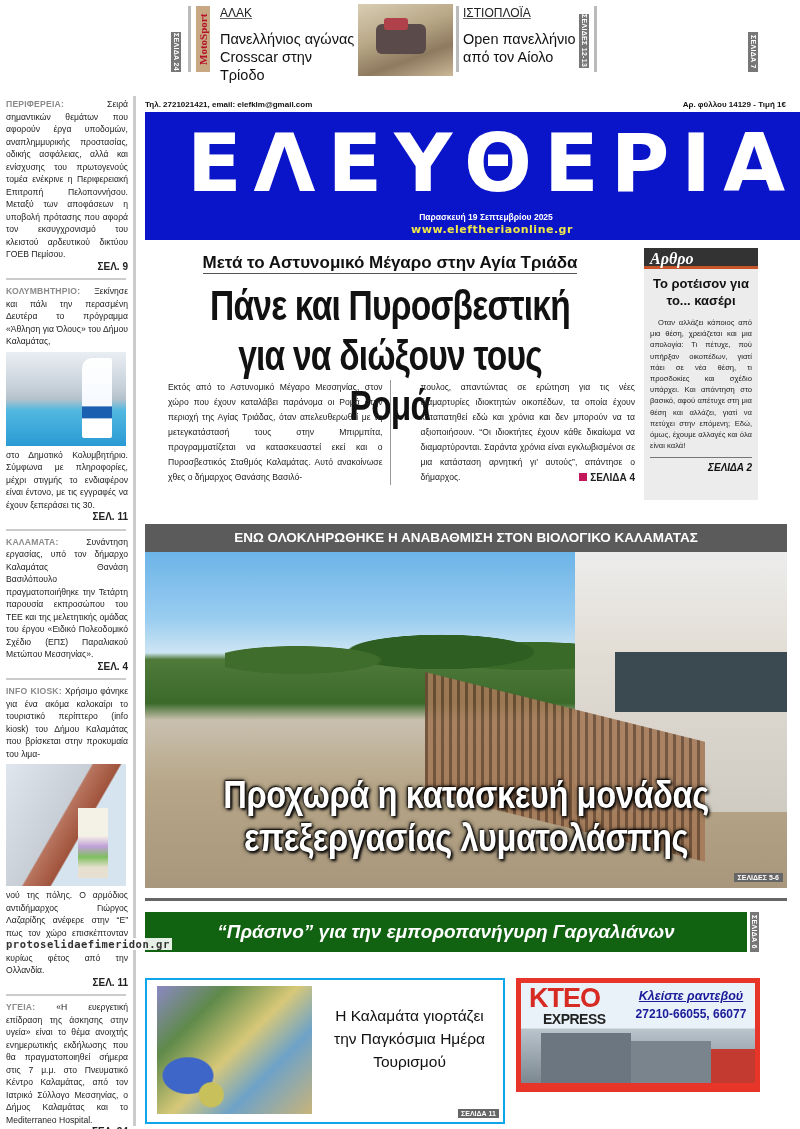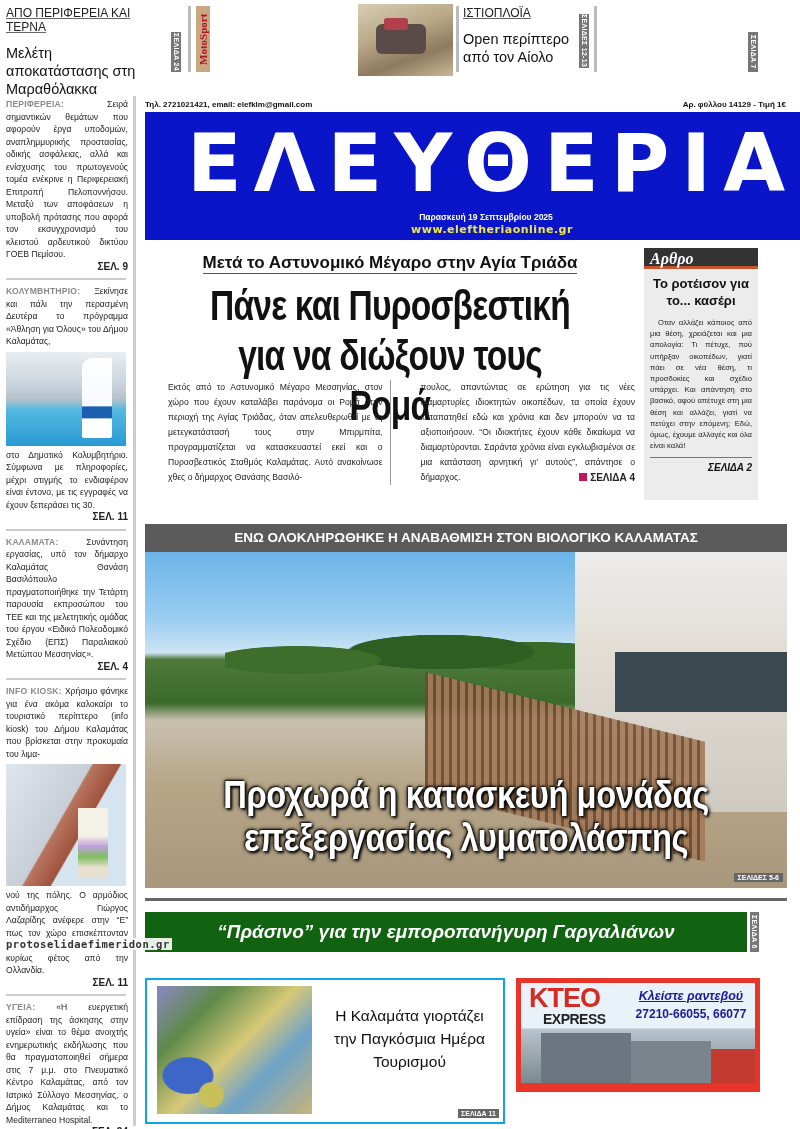--- a/index.html
+++ b/index.html
@@ -89,34 +89,34 @@
   .promo2 .bldg2 { position: absolute; left: 110px; top: 58px; width: 80px; height: 42px; background: #7a848c; }
   .promo2 .bldg3 { position: absolute; left: 190px; top: 66px; width: 44px; height: 34px; background: #c23a30; }
   .promo2 .foot1 { color: #fff; font-weight: bold; font-size: 9.5px; text-align: center; margin-top: 6px; }
   .promo2 .foot1 small { font-size: 7.5px; font-weight: normal; }
   .promo2 .foot2 { color: #fff; font-size: 8px; text-align: center; font-weight: bold; }
 </style>
 </head>
 <body>
 
 <div class="topstrip">
-  <div class="teaser" style="left:6px;width:148px;">
-    <div class="cat">ΑΠΟ ΠΕΡΙΦΕΡΕΙΑ ΚΑΙ ΤΕΡΝΑ</div>
-    <div class="hl">Μελέτη αποκατάστασης στη Μαραθόλακκα</div>
-  </div>
   <div class="vtab" style="left:171px;top:32px;width:10px;height:40px;">ΣΕΛΙΔΑ 24</div>
   <div class="vsep" style="left:188px;"></div>
   <div class="motosport">MotoSport</div>
+  <div class="teaser" style="left:220px;width:140px;">
+    <div class="cat">ΑΛΑΚ</div>
+    <div class="hl">Πανελλήνιος αγώνας Crosscar στην Τρίοδο</div>
+  </div>
   <div class="car-img">
       <div class="car"></div>
     </div>
   <div class="vsep" style="left:456px;"></div>
   <div class="teaser" style="left:463px;width:120px;">
     <div class="cat">ΙΣΤΙΟΠΛΟΪΑ</div>
-    <div class="hl">Open περίπτερο από τον Αίολο</div>
+    <div class="hl">Open πανελλήνιο από τον Αίολο</div>
   </div>
   <div class="vtab" style="left:579px;top:14px;width:10px;height:54px;">ΣΕΛΙΔΕΣ 12-13</div>
   <div class="vsep" style="left:594px;"></div>
   <div class="vtab" style="left:748px;top:32px;width:10px;height:40px;">ΣΕΛΙΔΑ 7</div>
 </div>
 
 <div class="leftcol">
   <div class="lblock" style="margin-top:8px;">
     <span class="kw">ΠΕΡΙΦΕΡΕΙΑ:</span>
     <span>Σειρά σημαντικών θεμάτων που αφορούν έργα υποδομών, αναπλημμυρικής προστασίας, οδικής ασφάλειας, αλλά και ενίσχυσης του πρωτογενούς τομέα ενέκρινε η Περιφερειακή Επιτροπή Πελοποννήσου. Μεταξύ των αποφάσεων η υποβολή πρότασης που αφορά τον εκσυγχρονισμό του κλειστού αρδευτικού δικτύου ΓΟΕΒ Πεμίσου.</span>

